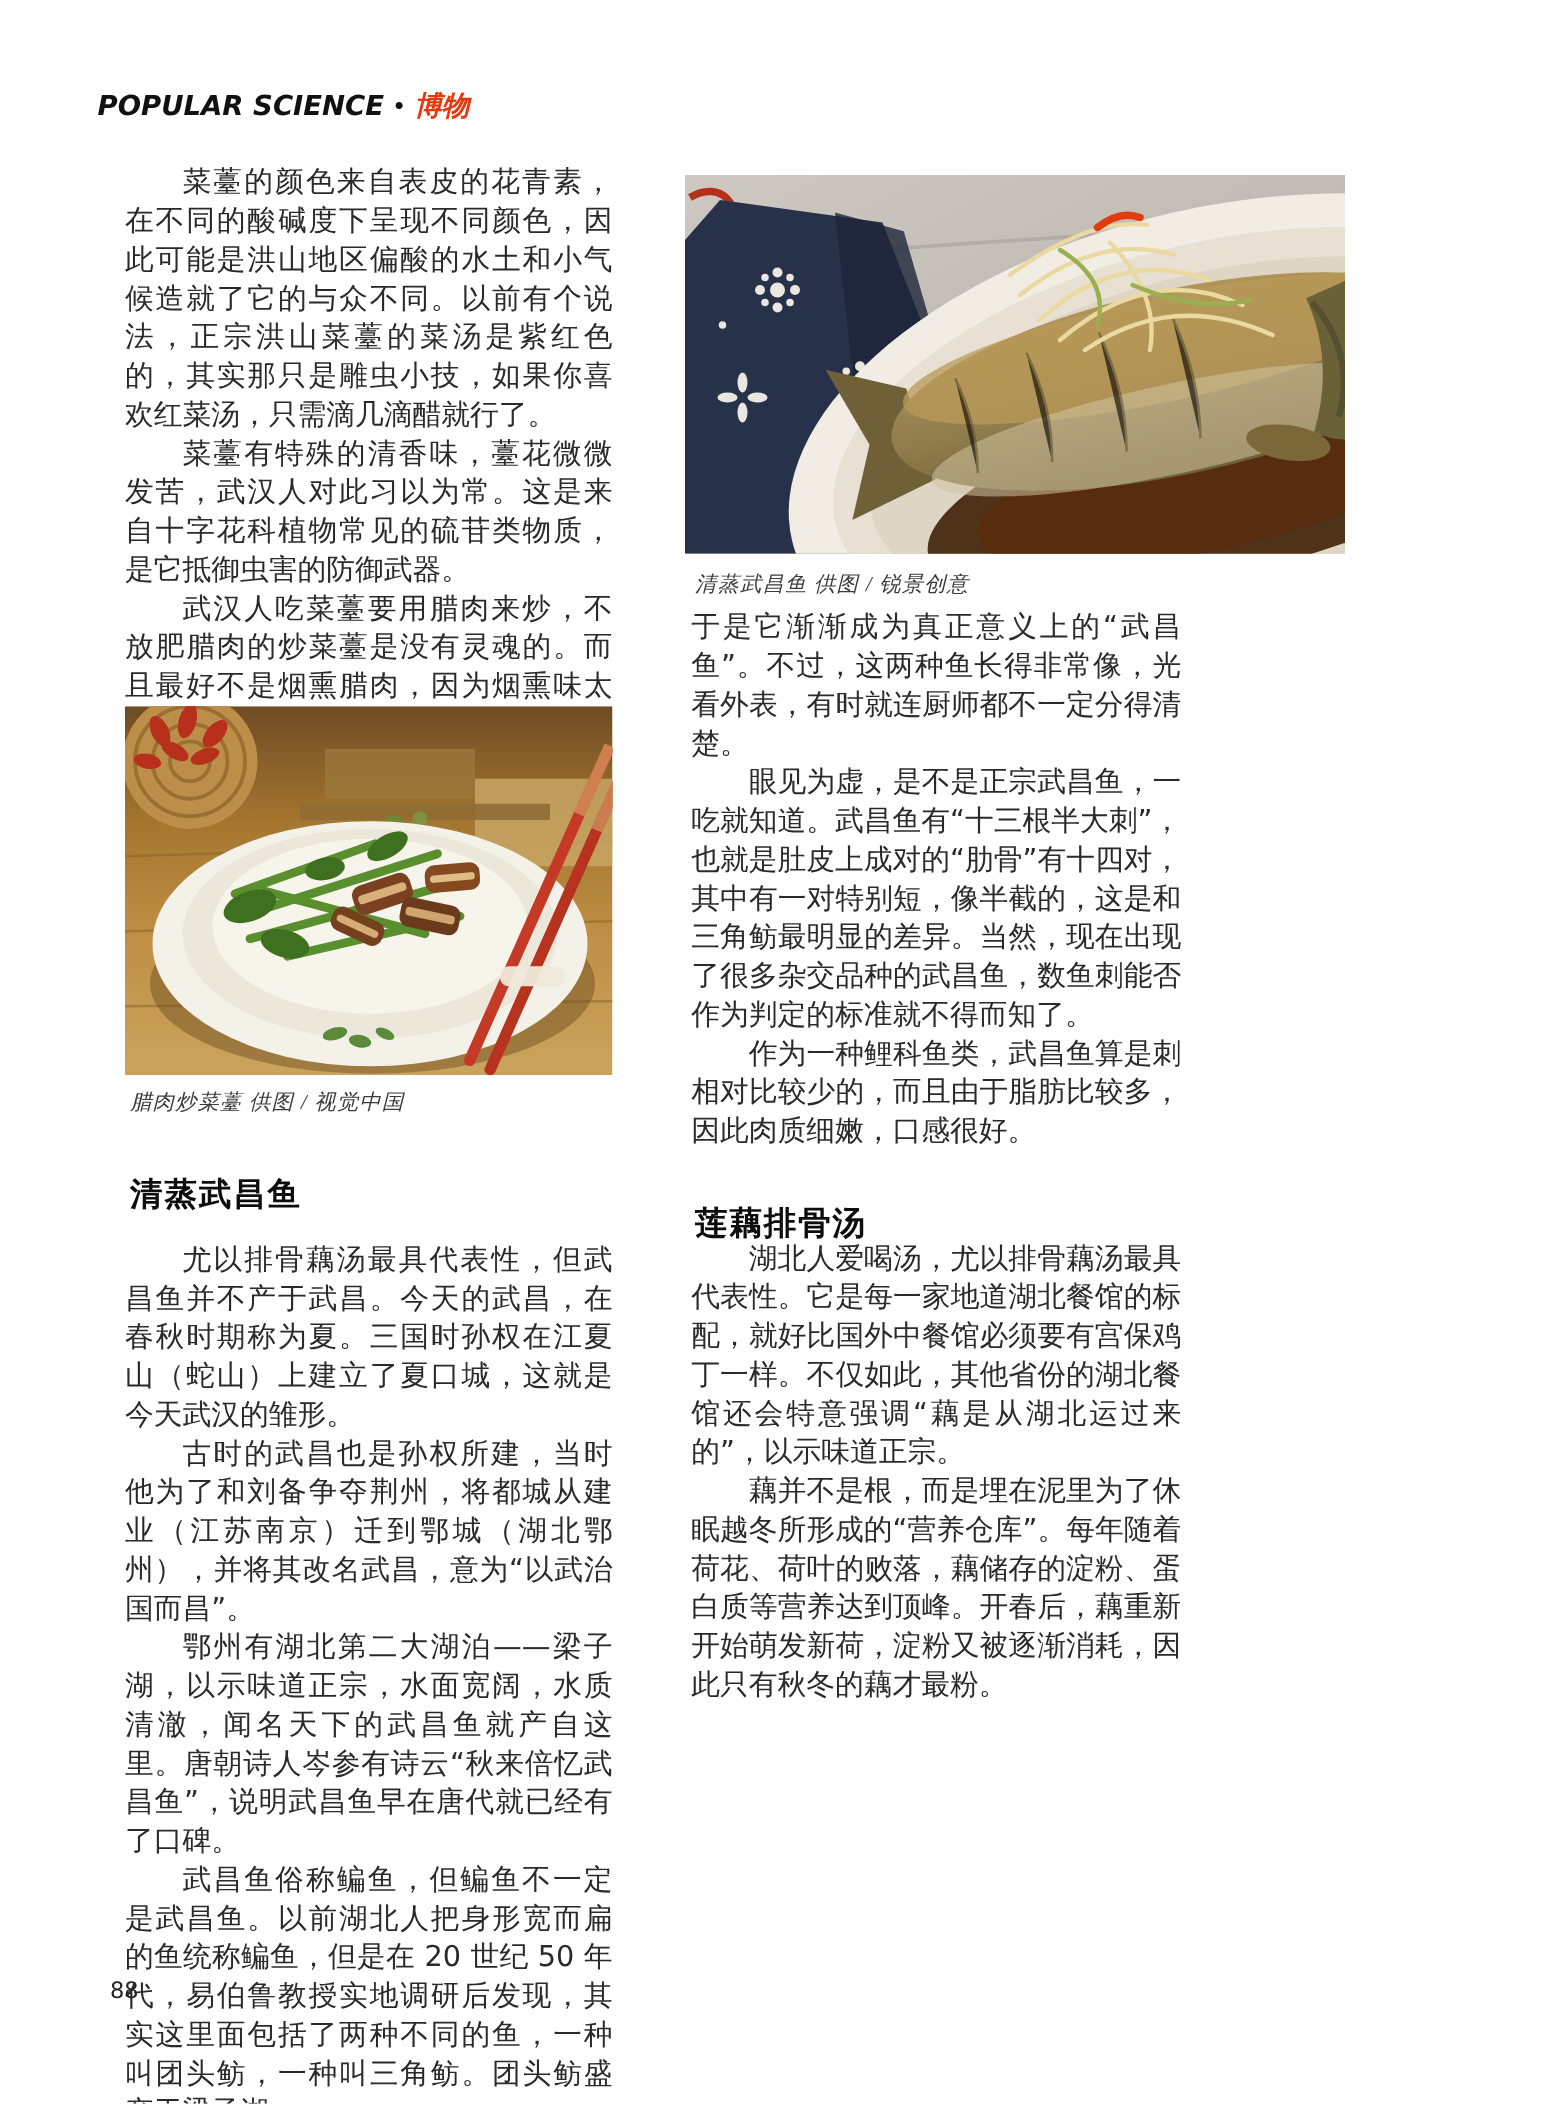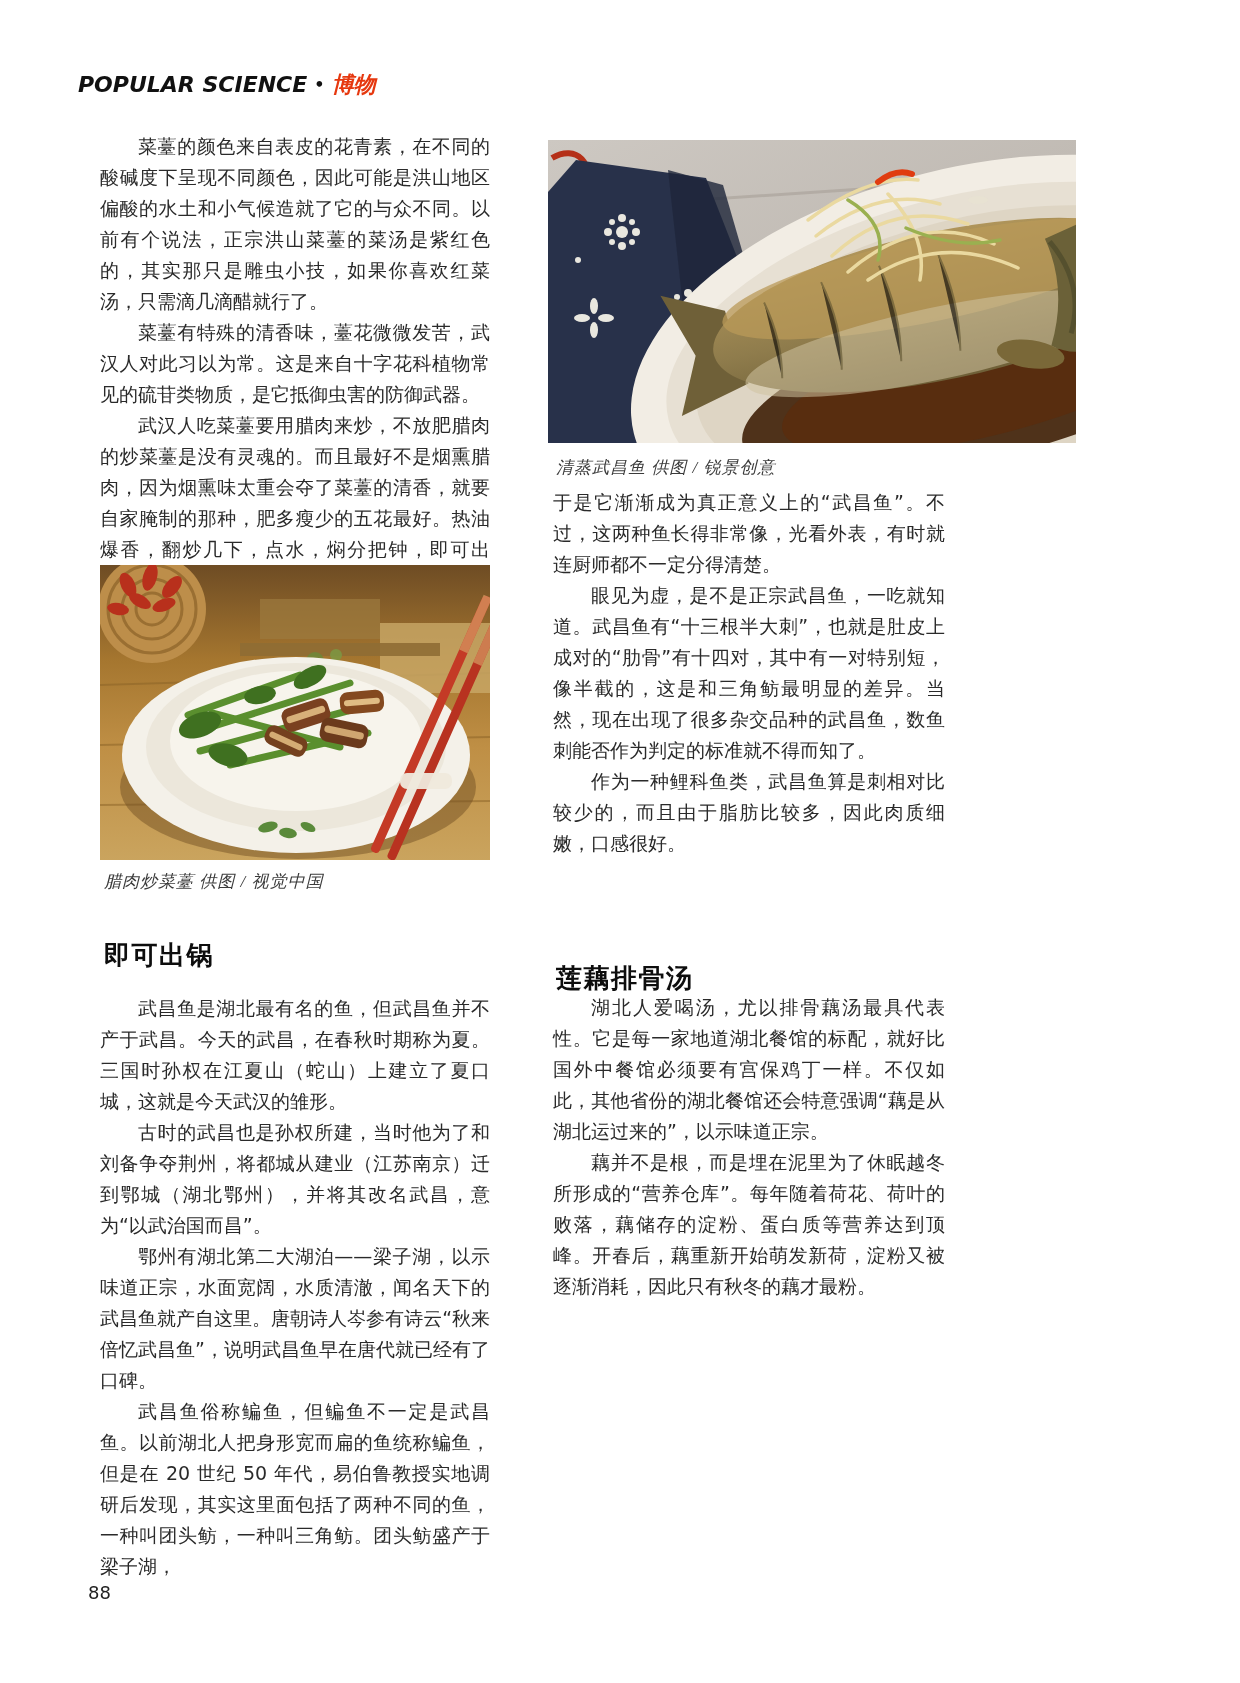--- a/index.html
+++ b/index.html
@@ -5,21 +5,21 @@
   html,body{margin:0;padding:0;background:#ffffff;}
   .page{position:relative;width:1076px;height:1683px;background:#ffffff;overflow:hidden;
         font-family:"DejaVu Sans","Liberation Sans",sans-serif;color:#262626;}
   
   .masthead{position:absolute;left:78px;top:70px;font-style:italic;font-weight:800;
             font-size:22px;letter-spacing:0px;white-space:nowrap;}
   .masthead .en{color:#111111;}
   .masthead .dot{color:#111111;font-size:16px;margin:0 7px;vertical-align:2px;}
   .masthead .cn{font-weight:800;}
   
-  .textblock{position:absolute;text-align:justify;font-size:19px;line-height:31px;color:#2a2a2a;}
+  .textblock{position:absolute;text-align:justify;font-size:23px;line-height:31px;color:#2a2a2a;}
   .textblock p{margin:0;text-indent:2em;}
   .textblock p.cont{text-indent:0;}
   .col-left{left:100px;width:390px;}
   .col-right{left:553px;width:392px;}
   
   .caption{position:absolute;font-family:Liberation Serif, serif;
            font-style:italic;font-size:17px;color:#3b3b3b;letter-spacing:1px;white-space:nowrap;}
   
   .heading{position:absolute;font-size:26px;font-weight:700;color:#0d0d0d;letter-spacing:1.5px;white-space:nowrap;}
   
@@ -129,24 +129,24 @@
         <rect x="322" y="20" width="9" height="280" rx="4" fill="#c43a26"></rect>
         <rect x="340" y="26" width="9" height="274" rx="4" fill="#b83220"></rect>
         <rect x="322" y="20" width="9" height="60" fill="#d8a468" opacity="0.65"></rect>
         <rect x="340" y="26" width="9" height="60" fill="#d8a468" opacity="0.65"></rect>
       </g>
       <rect x="300" y="208" width="52" height="16" rx="7" fill="#efe9dc" opacity="0.95"></rect>
     </g>
   </svg>
   <div class="caption" style="left:104px;top:870px;">腊肉炒菜薹  供图 / 视觉中国</div>
 
-  <div class="heading" style="left:104px;top:938px;">即可出锅</div>
+  <div class="heading" style="left:104px;top:938px;">清蒸武昌鱼</div>
 
   <div class="textblock col-left" style="top:993px;">
-    <p>武昌鱼是湖北最有名的鱼，但武昌鱼并不产于武昌。今天的武昌，在春秋时期称为夏。三国时孙权在江夏山（蛇山）上建立了夏口城，这就是今天武汉的雏形。</p>
+    <p>尤以排骨藕汤最具代表性，但武昌鱼并不产于武昌。今天的武昌，在春秋时期称为夏。三国时孙权在江夏山（蛇山）上建立了夏口城，这就是今天武汉的雏形。</p>
     <p>古时的武昌也是孙权所建，当时他为了和刘备争夺荆州，将都城从建业（江苏南京）迁到鄂城（湖北鄂州），并将其改名武昌，意为“以武治国而昌”。</p>
     <p>鄂州有湖北第二大湖泊——梁子湖，以示味道正宗，水面宽阔，水质清澈，闻名天下的武昌鱼就产自这里。唐朝诗人岑参有诗云“秋来倍忆武昌鱼”，说明武昌鱼早在唐代就已经有了口碑。</p>
     <p>武昌鱼俗称鳊鱼，但鳊鱼不一定是武昌鱼。以前湖北人把身形宽而扁的鱼统称鳊鱼，但是在 20 世纪 50 年代，易伯鲁教授实地调研后发现，其实这里面包括了两种不同的鱼，一种叫团头鲂，一种叫三角鲂。团头鲂盛产于梁子湖，</p>
   </div>
 
   <svg class="photo" style="left:548px;top:140px;" width="597" height="303" viewBox="0 0 597 303">
     <defs>
       <linearGradient id="gwood" x1="0" y1="0" x2="1" y2="1">
         <stop offset="0" stop-color="#cdc8c2"></stop>
           <stop offset="0.5" stop-color="#c0bab3"></stop>

